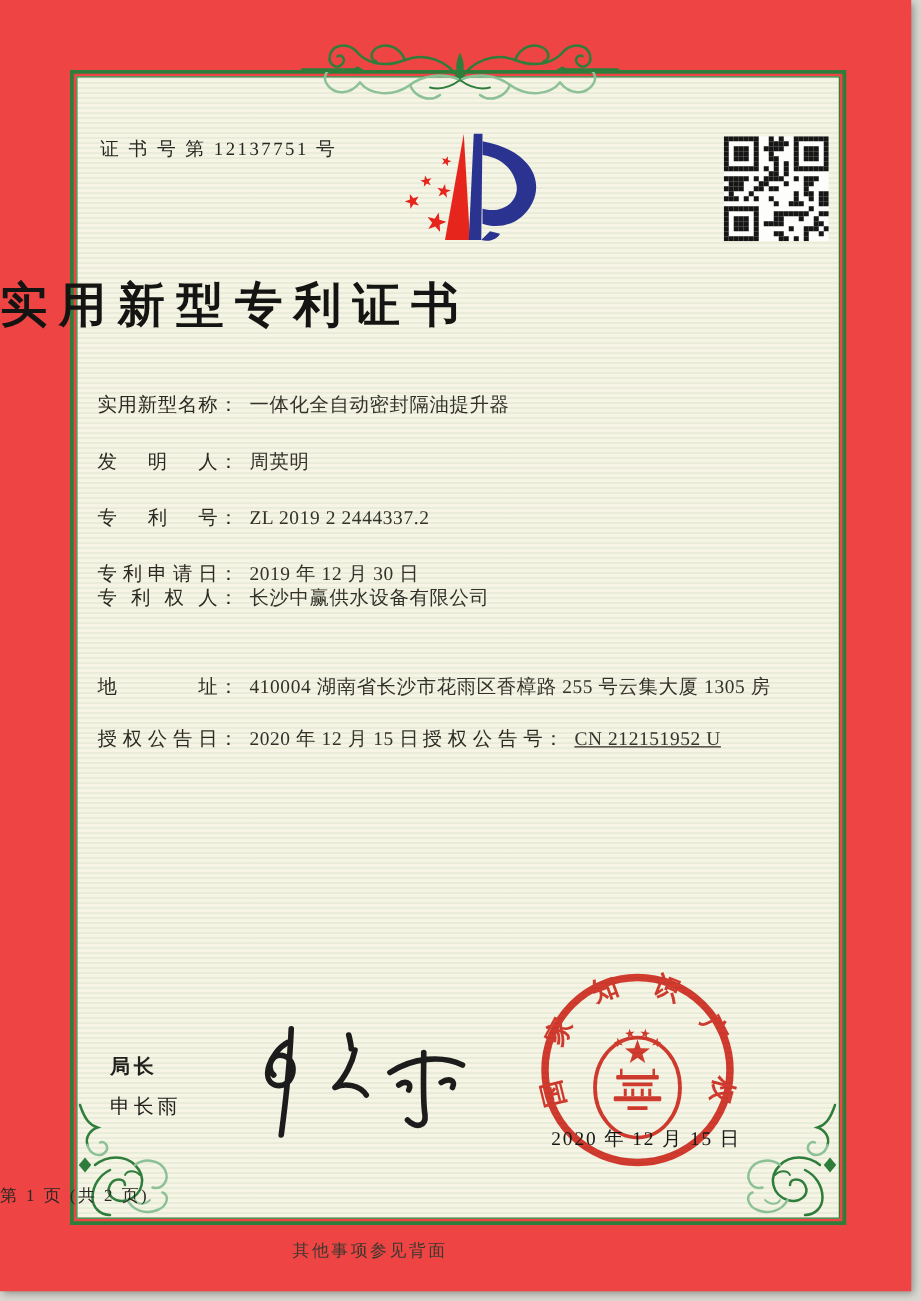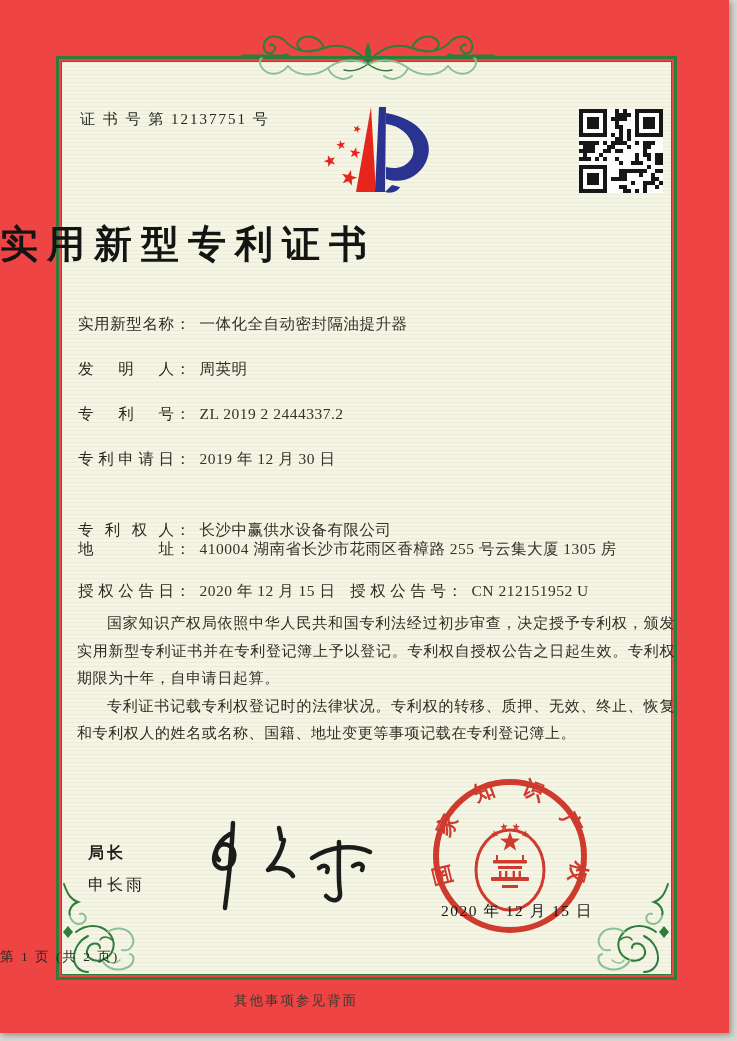--- a/index.html
+++ b/index.html
@@ -23,21 +23,21 @@
   .cert-no{position:absolute;left:80px;top:110px;font-size:15px;letter-spacing:2px;color:#262622;}
   .logo{position:absolute;left:300px;top:99px;width:148px;height:110px;}
   .qr{position:absolute;left:579px;top:109px;width:84px;height:84px;}
   .title{position:absolute;left:0;top:219px;width:729px;
          font-size:38px;font-weight:700;letter-spacing:9px;color:#141412;}
   .frow{position:absolute;left:78px;width:580px;height:22px;font-size:15.5px;white-space:nowrap;}
   .flabel{display:inline-block;width:96px;text-align:justify;text-align-last:justify;
           vertical-align:bottom;color:#2b2921;}
   .fsep{display:inline-block;margin:0 9px 0 1px;}
   .fval{letter-spacing:.5px;color:#33312a;}
-  .frow2-right{position:absolute;left:272px;top:0;}
+  .frow2-right{position:absolute;left:260px;top:0;text-decoration:underline;}
   .bodytext{position:absolute;left:77px;top:610px;width:598px;font-size:15px;line-height:27.5px;
             text-align:justify;letter-spacing:.6px;color:#2f2d26;}
   .bodytext p{text-indent:2em;}
   .sig-role{position:absolute;left:88px;top:843px;font-size:16px;letter-spacing:3px;color:#22201c;font-weight:bold;}
   .sig-name{position:absolute;left:88px;top:875px;font-size:16px;letter-spacing:3px;color:#22201c;}
   .sig-script{position:absolute;left:196px;top:818px;width:190px;height:96px;}
   .seal{position:absolute;left:424px;top:770px;width:172px;height:172px;opacity:.9;
         mix-blend-mode:multiply;}
   .seal-date{position:absolute;left:441px;top:901px;font-size:15.5px;letter-spacing:1.5px;
              color:#181816;z-index:5;}
@@ -346,39 +346,35 @@
     </div>
     <div class="frow" style="top:359px">
       <span class="flabel">发明人</span><span class="fsep">：</span><span class="fval">周英明</span>
     </div>
     <div class="frow" style="top:404px">
       <span class="flabel">专利号</span><span class="fsep">：</span><span class="fval">ZL 2019 2 2444337.2</span>
     </div>
     <div class="frow" style="top:449px">
       <span class="flabel">专利申请日</span><span class="fsep">：</span><span class="fval">2019 年 12 月 30 日</span>
     </div>
-    <div class="frow" style="top:520px">
+    <div class="frow" style="top:468px">
       <span class="flabel">专利权人</span><span class="fsep">：</span><span class="fval">长沙中赢供水设备有限公司</span>
     </div>
     <div class="frow" style="top:539px">
       <span class="flabel">地址</span><span class="fsep">：</span><span class="fval">410004 湖南省长沙市花雨区香樟路 255 号云集大厦 1305 房</span>
     </div>
     <div class="frow" style="top:581px">
       <span>
         <span class="flabel">授权公告日</span><span class="fsep">：</span><span class="fval">2020 年 12 月 15 日</span>
       </span>
       <span class="frow2-right">
         <span class="flabel">授权公告号</span><span class="fsep">：</span><span class="fval">CN 212151952 U</span>
       </span>
     </div>
 
-    <div class="bodytext">
-      <p>国家知识产权局依照中华人民共和国专利法经过初步审查，决定授予专利权，颁发实用新型专利证书并在专利登记簿上予以登记。专利权自授权公告之日起生效。专利权期限为十年，自申请日起算。</p>
-      <p>专利证书记载专利权登记时的法律状况。专利权的转移、质押、无效、终止、恢复和专利权人的姓名或名称、国籍、地址变更等事项记载在专利登记簿上。</p>
-    </div>
 
     <div class="sig-role">局长</div>
     <div class="sig-name">申长雨</div>
 
     <svg class="sig-script" viewBox="0 0 190 96">
       <g fill="none" stroke="#1c1c1c" stroke-width="4.5" stroke-linecap="round" stroke-linejoin="round">
         <path d="M34,16 C20,24 12,46 24,50 C38,54 44,32 32,27 C22,23 16,36 23,42"></path>
         <path d="M37,5 C36,28 33,60 29,90"></path>
         <path d="M88,22 C86,32 80,44 72,52 C80,48 92,50 97,58"></path>
         <path d="M83,10 C84,14 85,18 85,21"></path>

